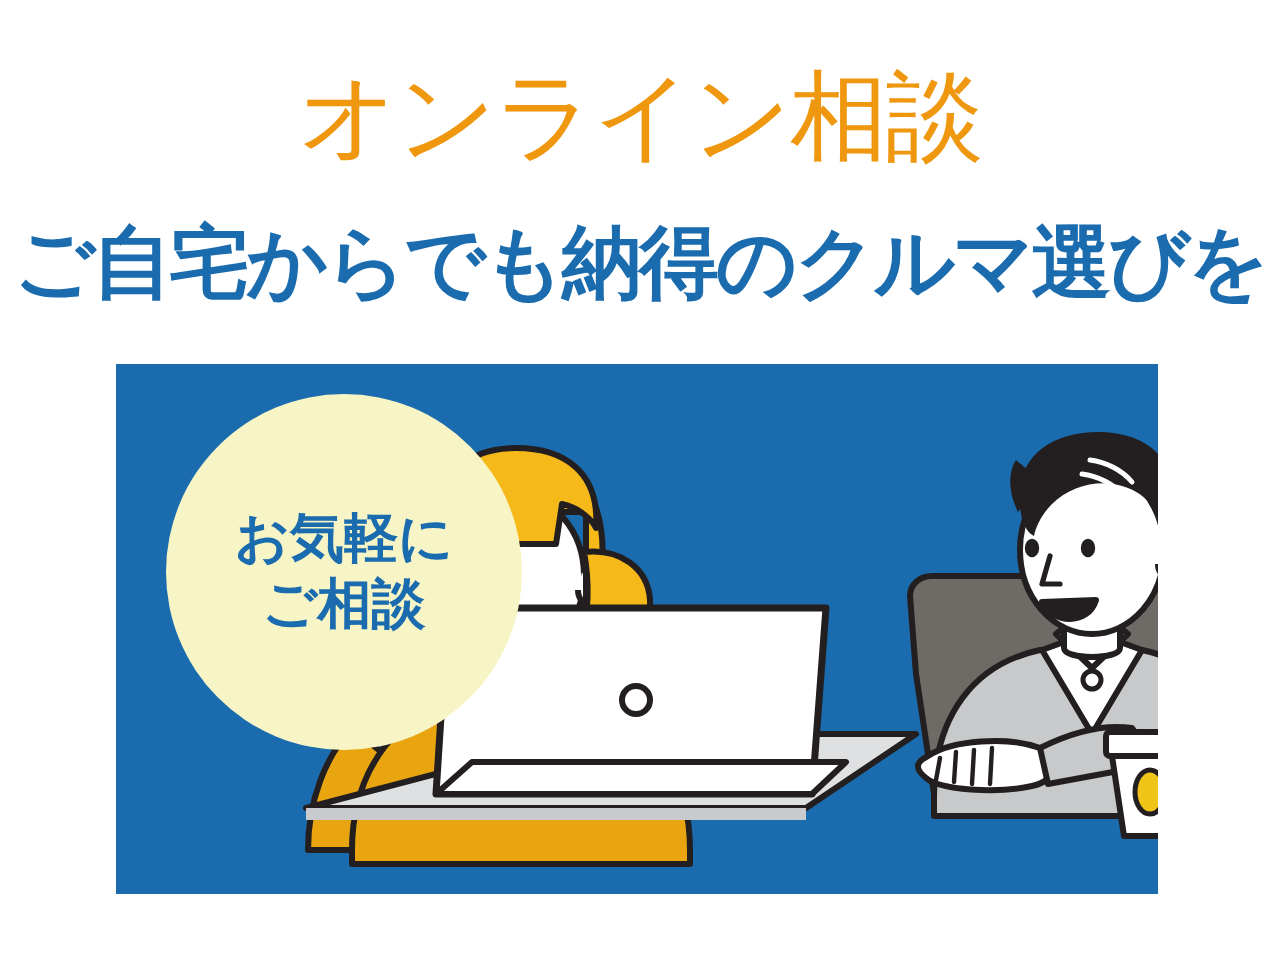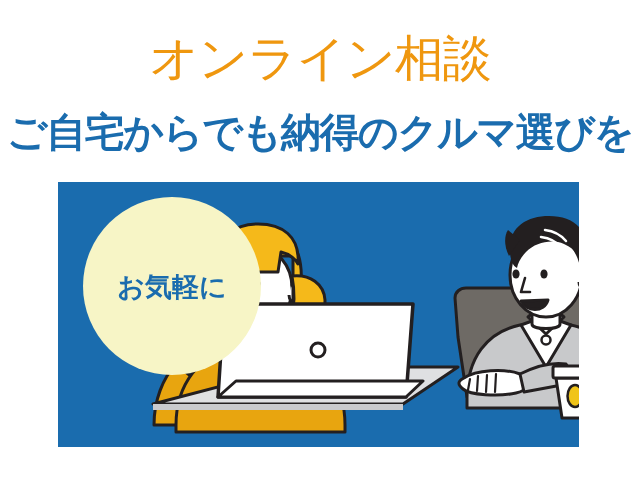--- a/index.html
+++ b/index.html
@@ -172,16 +172,17 @@
 
       <path d="M462 192 C478 184 494 180 508 182 L520 200 L466 210 Z" fill="#c8c9cb" stroke="#231f20" stroke-width="3" stroke-linejoin="round"></path>
 
       <path d="M498 196 L504 236 L530 236 L536 196 Z" fill="#ffffff" stroke="#231f20" stroke-width="3" stroke-linejoin="round"></path>
       <rect x="495" y="184" width="44" height="12" rx="2" fill="#ffffff" stroke="#231f20" stroke-width="3"></rect>
       <ellipse cx="517" cy="214" rx="7.5" ry="11" fill="#f0c419" stroke="#231f20" stroke-width="2.5"></ellipse>
     </svg>
 
     <div class="badge">
       <div class="badge-line">お気軽に</div>
+      <div class="badge-line">ご相談</div>
     </div>
 
   </div>
 </div>
 
 </body></html>

